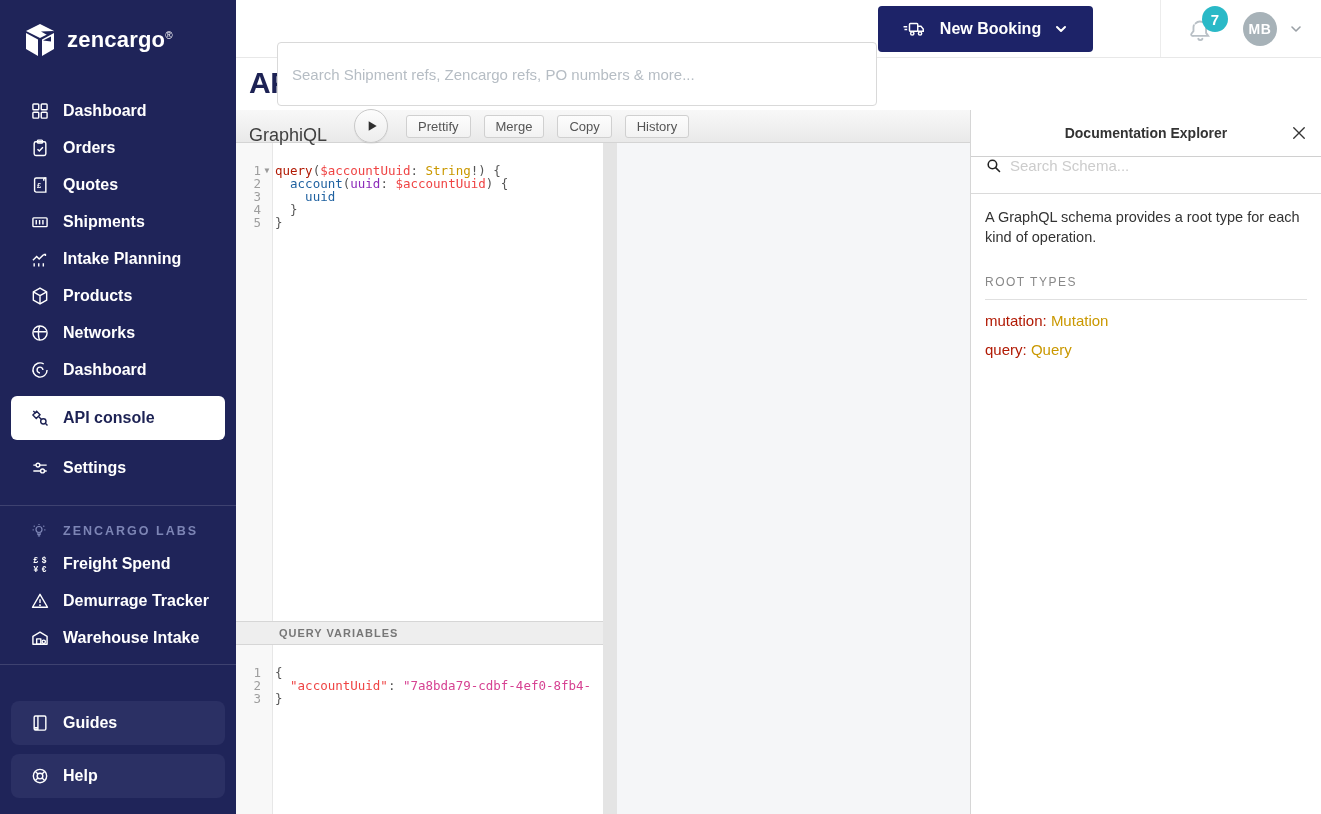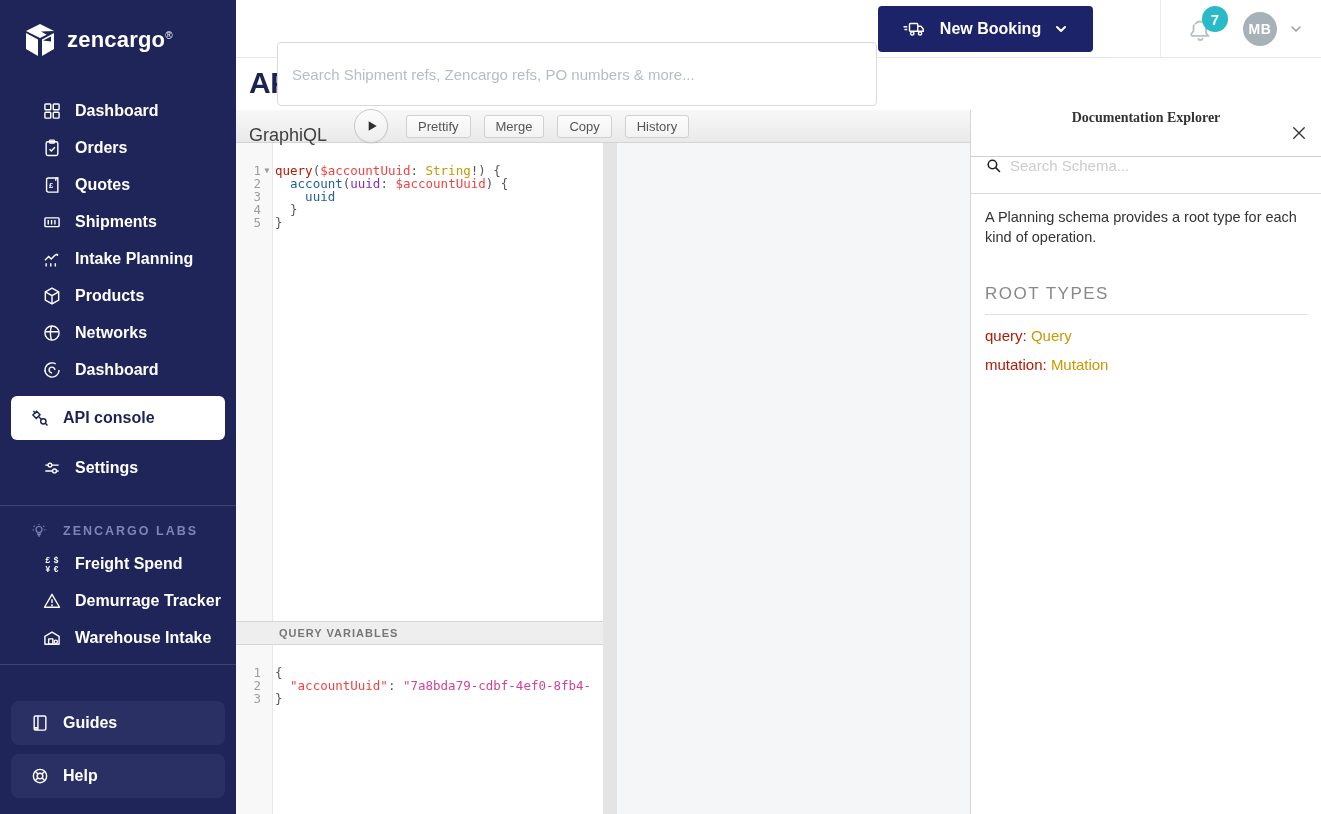--- a/index.html
+++ b/index.html
@@ -6,21 +6,21 @@
   html,body { width:1321px; height:814px; overflow:hidden; font-family:"Liberation Sans", sans-serif; background:#fff; }
   .app { display:flex; width:1321px; height:814px; }
 
   
   .sidebar { width:236px; flex:none; background:#1f2459; color:#fff; display:flex; flex-direction:column; }
   .logo-row { display:flex; align-items:center; margin:22px 0 0 24px; height:36px; }
   .logo-mark { width:32px; height:34px; margin-right:11px; }
   .logo-text { font-size:22px; font-weight:700; letter-spacing:.2px; }
   .logo-reg { font-size:10px; vertical-align:super; font-weight:400; }
   .side-nav { margin-top:34px; }
-  .nav-item { display:flex; align-items:center; height:37px; padding-left:42px; font-size:16px; font-weight:600; cursor:pointer; }
+  .nav-item { display:flex; align-items:center; height:37px; padding-left:30px; font-size:16px; font-weight:600; cursor:pointer; }
   .nav-item .ic { width:20px; height:20px; margin-right:13px; flex:none; color:#fff; }
   .nav-item.active { background:#fff; color:#1d2254; border-radius:6px; margin:8px 11px 0; height:44px; padding-left:19px; }
   .nav-item.active .ic { color:#1d2254; }
   .nav-item.after-active { margin-top:9px; }
   .side-div { border-top:1px solid rgba(255,255,255,.14); margin-top:19px; }
   .labs-header { display:flex; align-items:center; margin:16px 0 5px 30px; height:18px; color:#7d85b5; font-size:12.5px; font-weight:700; letter-spacing:2px; }
   .labs-header .ic { width:18px; height:18px; margin-right:15px; color:#7d85b5; }
   .side-div2 { border-top:1px solid rgba(255,255,255,.14); margin-top:8px; }
   .side-footer { margin-top:36px; }
   .footer-btn { display:flex; align-items:center; height:44px; margin:0 11px 9px; background:#2b3064; border-radius:8px; padding-left:19px; font-size:16px; font-weight:600; cursor:pointer; }
@@ -68,29 +68,29 @@
   .tk-property { color:#1F61A0; }
   .tk-attribute { color:#8B2BB9; }
   .tk-punct { color:#555; }
   .tk-string { color:#D64292; }
   .vars-bar { height:24px; flex:none; background:#eee; border-top:1px solid #d6d6d6; border-bottom:1px solid #d6d6d6; display:flex; align-items:center; padding-left:43px; font-size:11px; font-weight:700; letter-spacing:1px; color:#777; }
   .drag-bar { width:14px; flex:none; background:#e4e4e4; cursor:col-resize; }
   .result-pane { flex:1; background:#f5f6f8; }
 
   
   .doc-panel { width:351px; flex:none; background:#fff; border-left:1px solid #d6d6d6; display:flex; flex-direction:column; }
-  .doc-header { position:relative; height:47px; flex:none; border-bottom:1px solid #d0d0d0; display:flex; justify-content:center;font-family:Liberation Serif, serif; }
+  .doc-header { position:relative; height:47px; flex:none; border-bottom:1px solid #d0d0d0; display:flex; align-items:center; justify-content:center; }
   .doc-title { font-size:14px; font-weight:700; color:#333; }
   .doc-close { position:absolute; right:13px; top:14px; width:18px; height:18px; color:#333; cursor:pointer; }
   .doc-search-row { height:37px; flex:none; border-bottom:1px solid #dadada; display:flex; align-items:flex-start; padding:0 14px; }
   .doc-search-row .ic { width:17px; height:17px; margin-right:8px; color:#222; flex:none; }
   .doc-search { border:none; outline:none; flex:1; font-size:15px; color:#333; font-family:"Liberation Sans",sans-serif; }
   .doc-search::placeholder { color:#ccc; }
   .doc-intro { margin:13px 14px 0; font-size:14.5px; color:#333; line-height:1.4; }
-  .doc-subhead { margin:36px 14px 0 14px; padding-bottom:10px; border-bottom:1px solid #e0e0e0; font-size:17px; color:#888; letter-spacing:1.5px; }
+  .doc-subhead { margin:27px 14px 0 14px; padding-bottom:10px; border-bottom:1px solid #e0e0e0; font-size:12px; color:#888; letter-spacing:1.5px; }
   .doc-entry { margin:12px 14px 0; font-size:15px; }
   .doc-field { color:#B11A04; }
   .doc-type { color:#CA9800; cursor:pointer; }
 </style>
 </head>
 <body>
 
 <div class="app">
 
   <div class="sidebar">
@@ -332,26 +332,26 @@
               <path d="M5 5l14 14M19 5L5 19"></path>
             </svg>
         </div>
         <div class="doc-search-row">
           <svg class="ic" viewBox="0 0 24 24" fill="none" stroke="currentColor" stroke-width="2.2" stroke-linecap="round">
               <circle cx="10.5" cy="10.5" r="6"></circle>
               <path d="M15 15l5.5 5.5"></path>
             </svg>
           <input class="doc-search" type="text" placeholder="Search Schema..." style="">
         </div>
-        <div class="doc-intro">A Planning schema provides a root type for each kind of operation.</div>
+        <div class="doc-intro">A GraphQL schema provides a root type for each kind of operation.</div>
         <div class="doc-subhead">ROOT TYPES</div>
+        <div class="doc-entry">
+          <span class="doc-field">mutation:</span>
+          <span class="doc-type">Mutation</span>
+        </div>
         <div class="doc-entry">
           <span class="doc-field">query:</span>
           <span class="doc-type">Query</span>
         </div>
-        <div class="doc-entry">
-          <span class="doc-field">mutation:</span>
-          <span class="doc-type">Mutation</span>
-        </div>
       </div>
     </div>
   </div>
 </div>
 
 </body></html>

